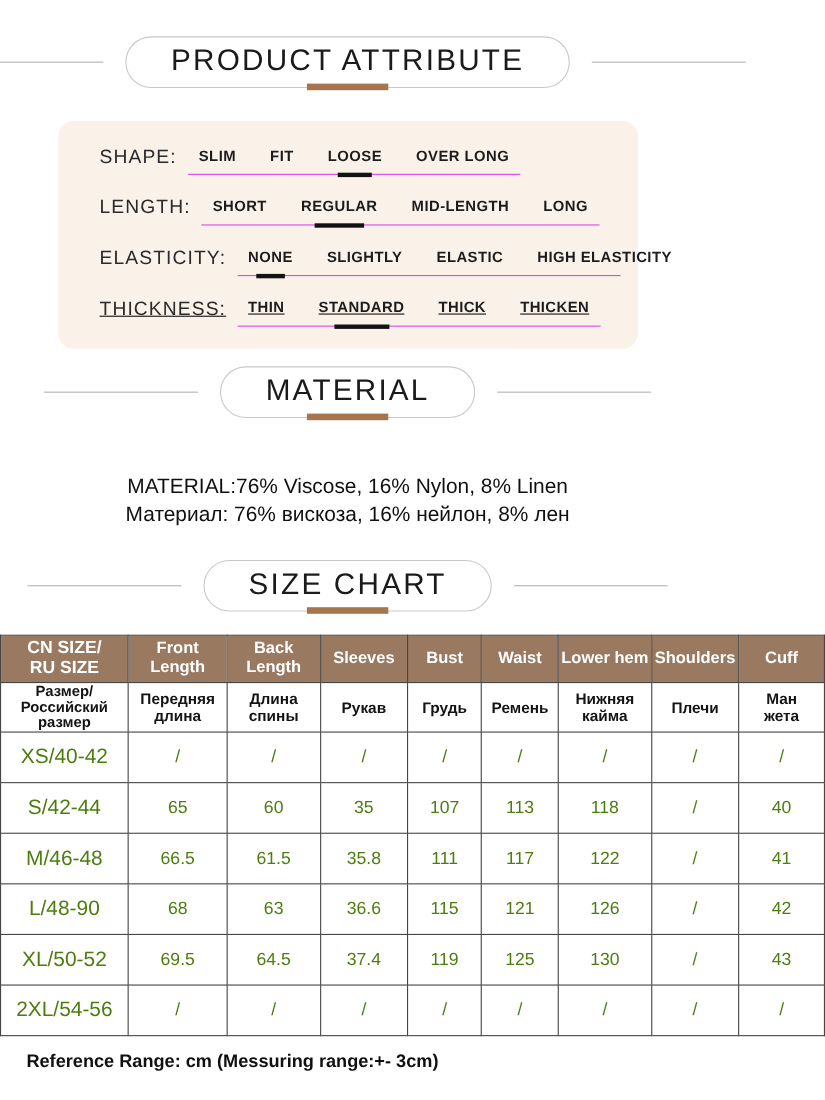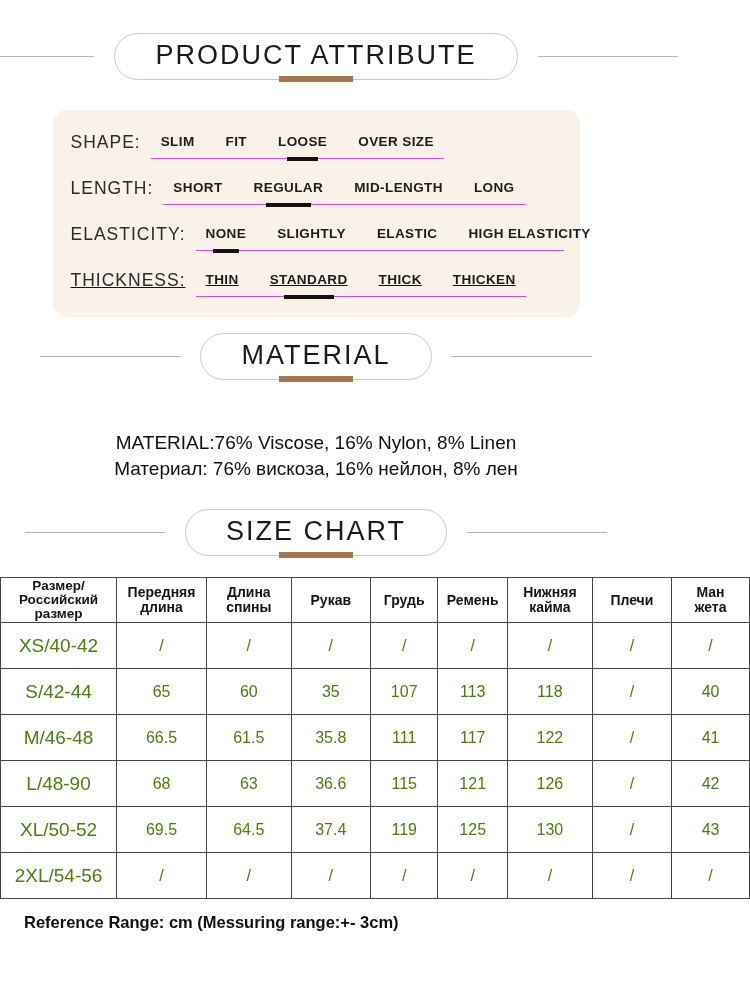--- a/index.html
+++ b/index.html
@@ -23,21 +23,21 @@
   .pill-bar{
     position:absolute;left:50%;transform:translateX(-50%);bottom:-3px;
     width:74px;height:6px;background:#a5764e;
   }
 
   
   .attr-panel{
     width:527px;margin:30px auto 0;background:#faf1e8;border-radius:14px;
     padding:22px 16px 20px 18px;box-sizing:border-box;
   }
-  .attr-row{display:flex;align-items:flex-end;margin-bottom:19px;}
+  .attr-row{display:flex;align-items:flex-end;margin-bottom:19px;margin-left:20px;}
   .attr-row:last-child{margin-bottom:0;text-decoration:underline;}
   .attr-label{
     font-size:17.5px;letter-spacing:1px;color:#2a2a2a;
     margin-right:10px;white-space:nowrap;padding-bottom:6px;
   }
   .attr-options{
     display:flex;gap:31px;align-items:baseline;
     border-bottom:1px solid #d946ef;padding:0 10px 9px;min-width:0;
   }
   .attr-option{
@@ -92,21 +92,21 @@
     <span class="decor-line"></span>
   </div>
 
   <div class="attr-panel">
       <div class="attr-row">
         <span class="attr-label">SHAPE:</span>
         <div class="attr-options">
           <span class="attr-option">SLIM</span>
           <span class="attr-option">FIT</span>
           <span class="attr-option selected">LOOSE</span>
-          <span class="attr-option">OVER SIZE</span>
+          <span class="attr-option">OVER LONG</span>
         </div>
       </div>
       <div class="attr-row">
         <span class="attr-label">LENGTH:</span>
         <div class="attr-options">
           <span class="attr-option">SHORT</span>
           <span class="attr-option selected">REGULAR</span>
           <span class="attr-option">MID-LENGTH</span>
           <span class="attr-option">LONG</span>
         </div>
@@ -160,20 +160,32 @@
         <col style="width:12%">
         <col style="width:11.3%">
       <col style="width:10.6%">
         <col style="width:9%">
         <col style="width:9.3%">
       <col style="width:11.3%">
         <col style="width:10.6%">
         <col style="width:10.4%">
     </colgroup>
     <thead>
+        <tr class="hdr-en">
+          <th>CN SIZE/
+RU SIZE</th>
+          <th>Front Length</th>
+          <th>Back Length</th>
+          <th>Sleeves</th>
+          <th>Bust</th>
+          <th>Waist</th>
+          <th>Lower hem</th>
+          <th>Shoulders</th>
+          <th>Cuff</th>
+        </tr>
         <tr class="hdr-ru">
           <th>Размер/
 Российский
 размер</th>
           <th>Передняя
 длина</th>
           <th>Длина
 спины</th>
           <th>Рукав</th>
           <th>Грудь</th>

